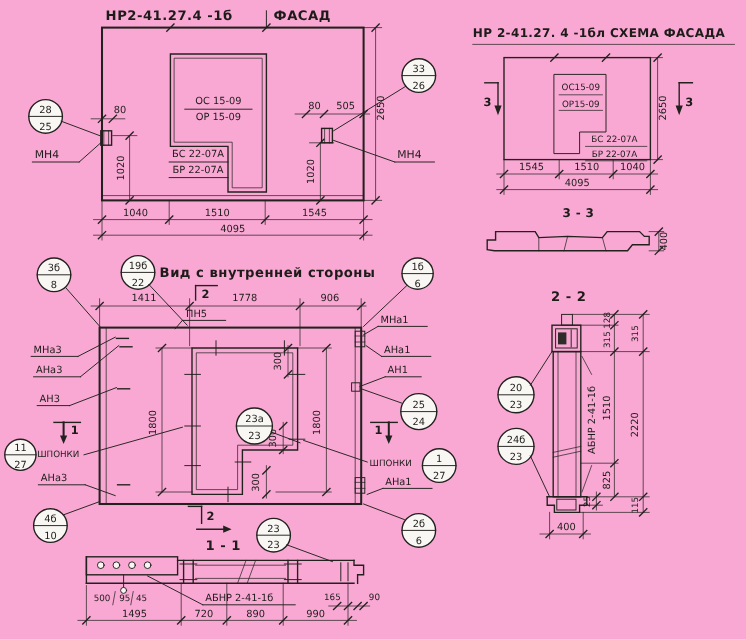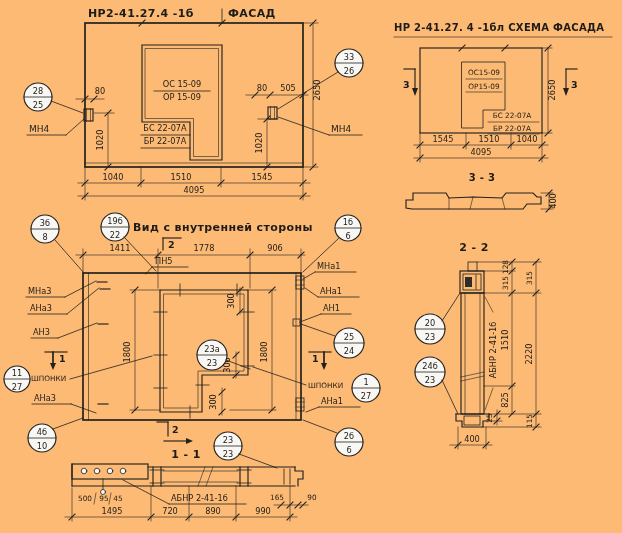--- a/index.html
+++ b/index.html
@@ -1,16 +1,16 @@
 <!DOCTYPE html>
 <html><head>
 <meta charset="utf-8">
 <style>
   html,body{margin:0;padding:0;background:#e9e9e6;}
-  #sheet{position:relative;width:622px;height:533px;background:#fdba74;overflow:hidden;
+  #sheet{position:relative;width:622px;height:533px;background:#f9a8d4;overflow:hidden;
          font-family:"DejaVu Sans",sans-serif;}
   svg{position:absolute;left:0;top:0;}
   .ln{stroke:#23211e;fill:none;stroke-linecap:square;}
   .w18{stroke-width:1.7;} .w12{stroke-width:1.15;} .w08{stroke-width:0.8;} .w06{stroke-width:0.6;}
   text{fill:#1e1c19;font-family:"DejaVu Sans",sans-serif;}
   .t7{font-size:7.3px;} .t8{font-size:8.2px;} .t9{font-size:9px;}
   .t9b{font-size:9.5px;font-weight:bold;}
   .t10b{font-size:10px;font-weight:bold;letter-spacing:.3px;}
   .t11{font-size:11px;font-weight:bold;letter-spacing:.4px;}
   .mid{text-anchor:middle;}

